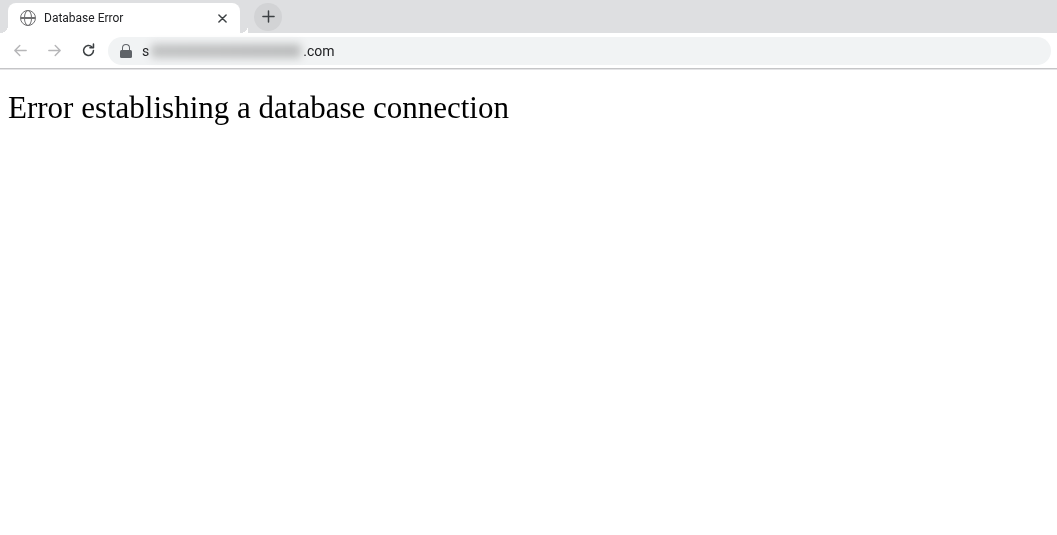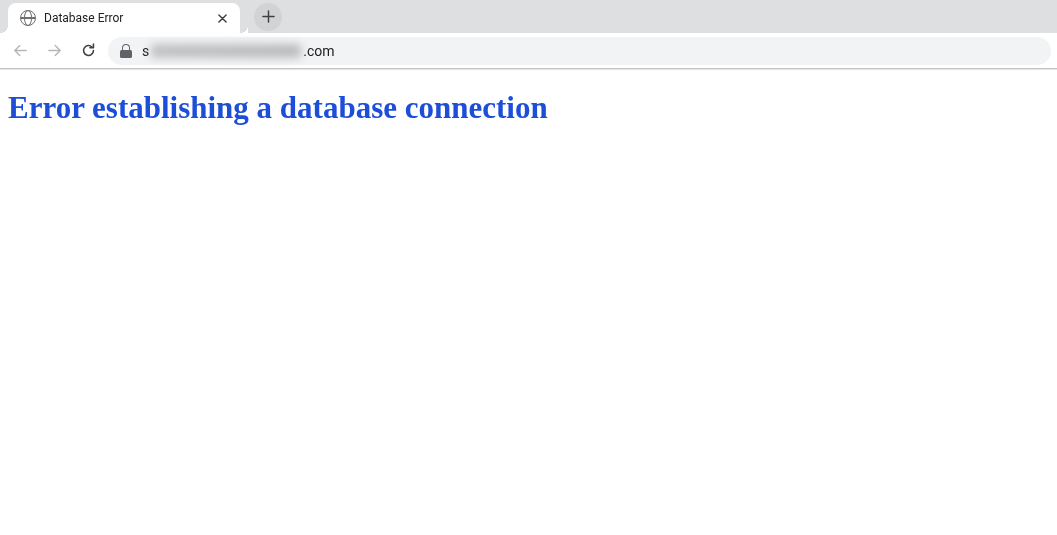--- a/index.html
+++ b/index.html
@@ -134,23 +134,23 @@
     }
 
     
     .viewport {
       border-top: 1px solid #e4e4e6;
       padding: 20px 8px;
       background: #fff;
     }
     .error-heading {
       font-family: "Times New Roman", Times, serif;
-      font-weight: 700;
+      font-weight: 400;
       font-size: 31px;
-      color: #1d4ed8;
+      color: #000000;
     }
   </style>
 </head>
 <body>
 
 <div class="tab-strip">
   <div class="tab">
     <span class="globe-icon"></span>
     <span class="tab-title">Database Error</span>
     <span class="tab-close">

